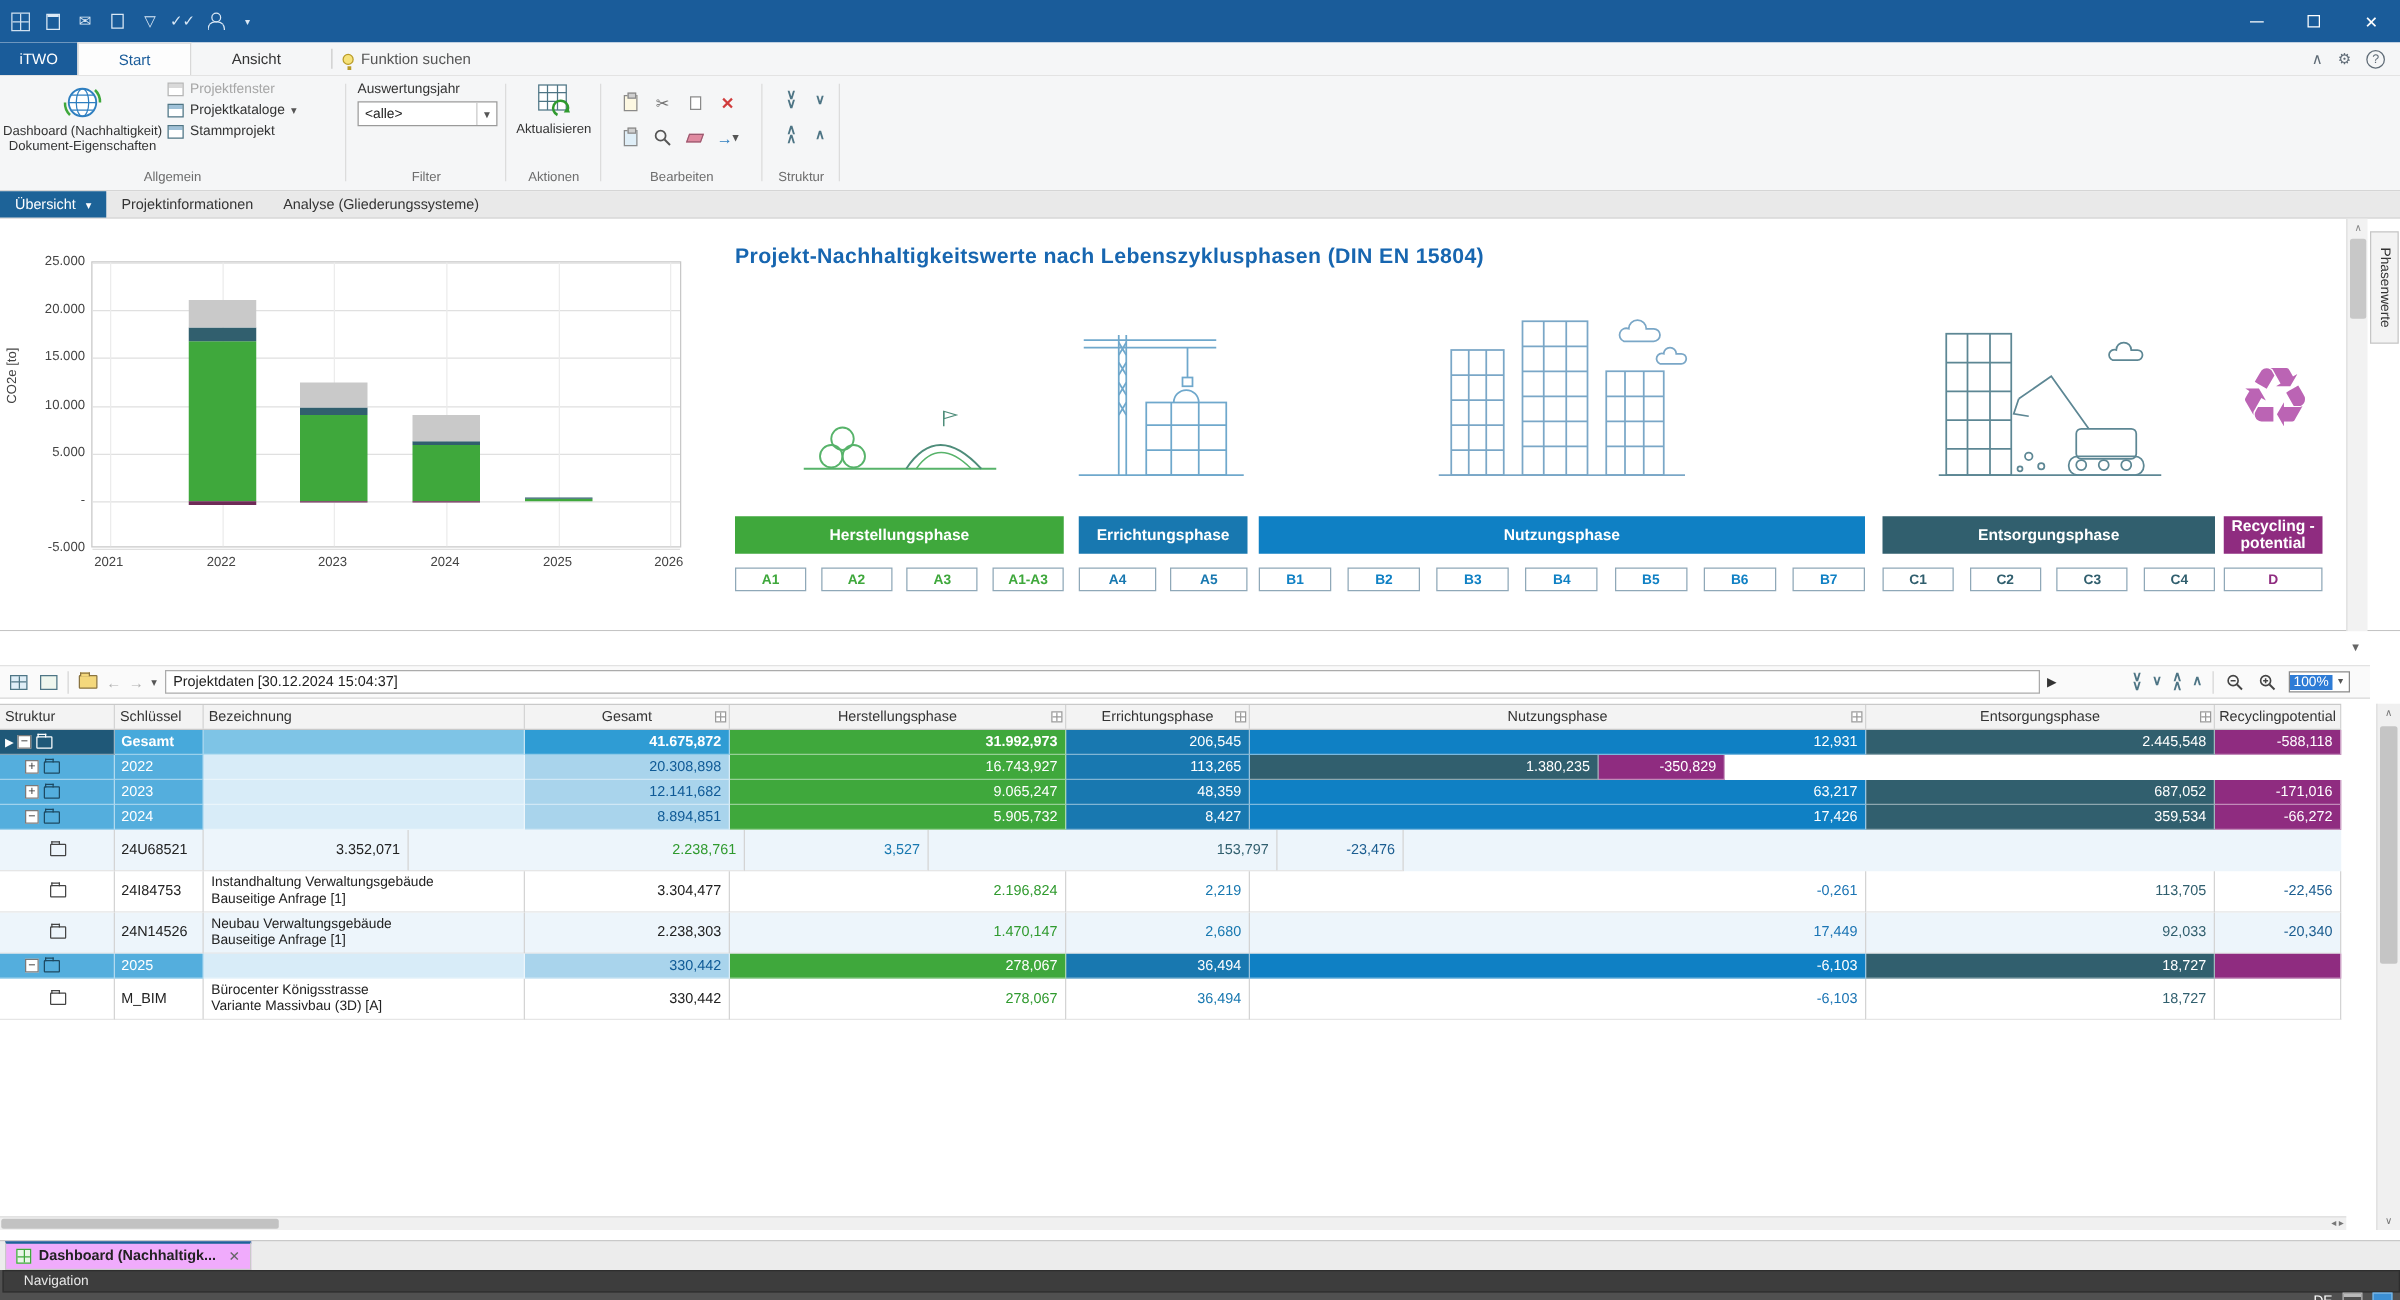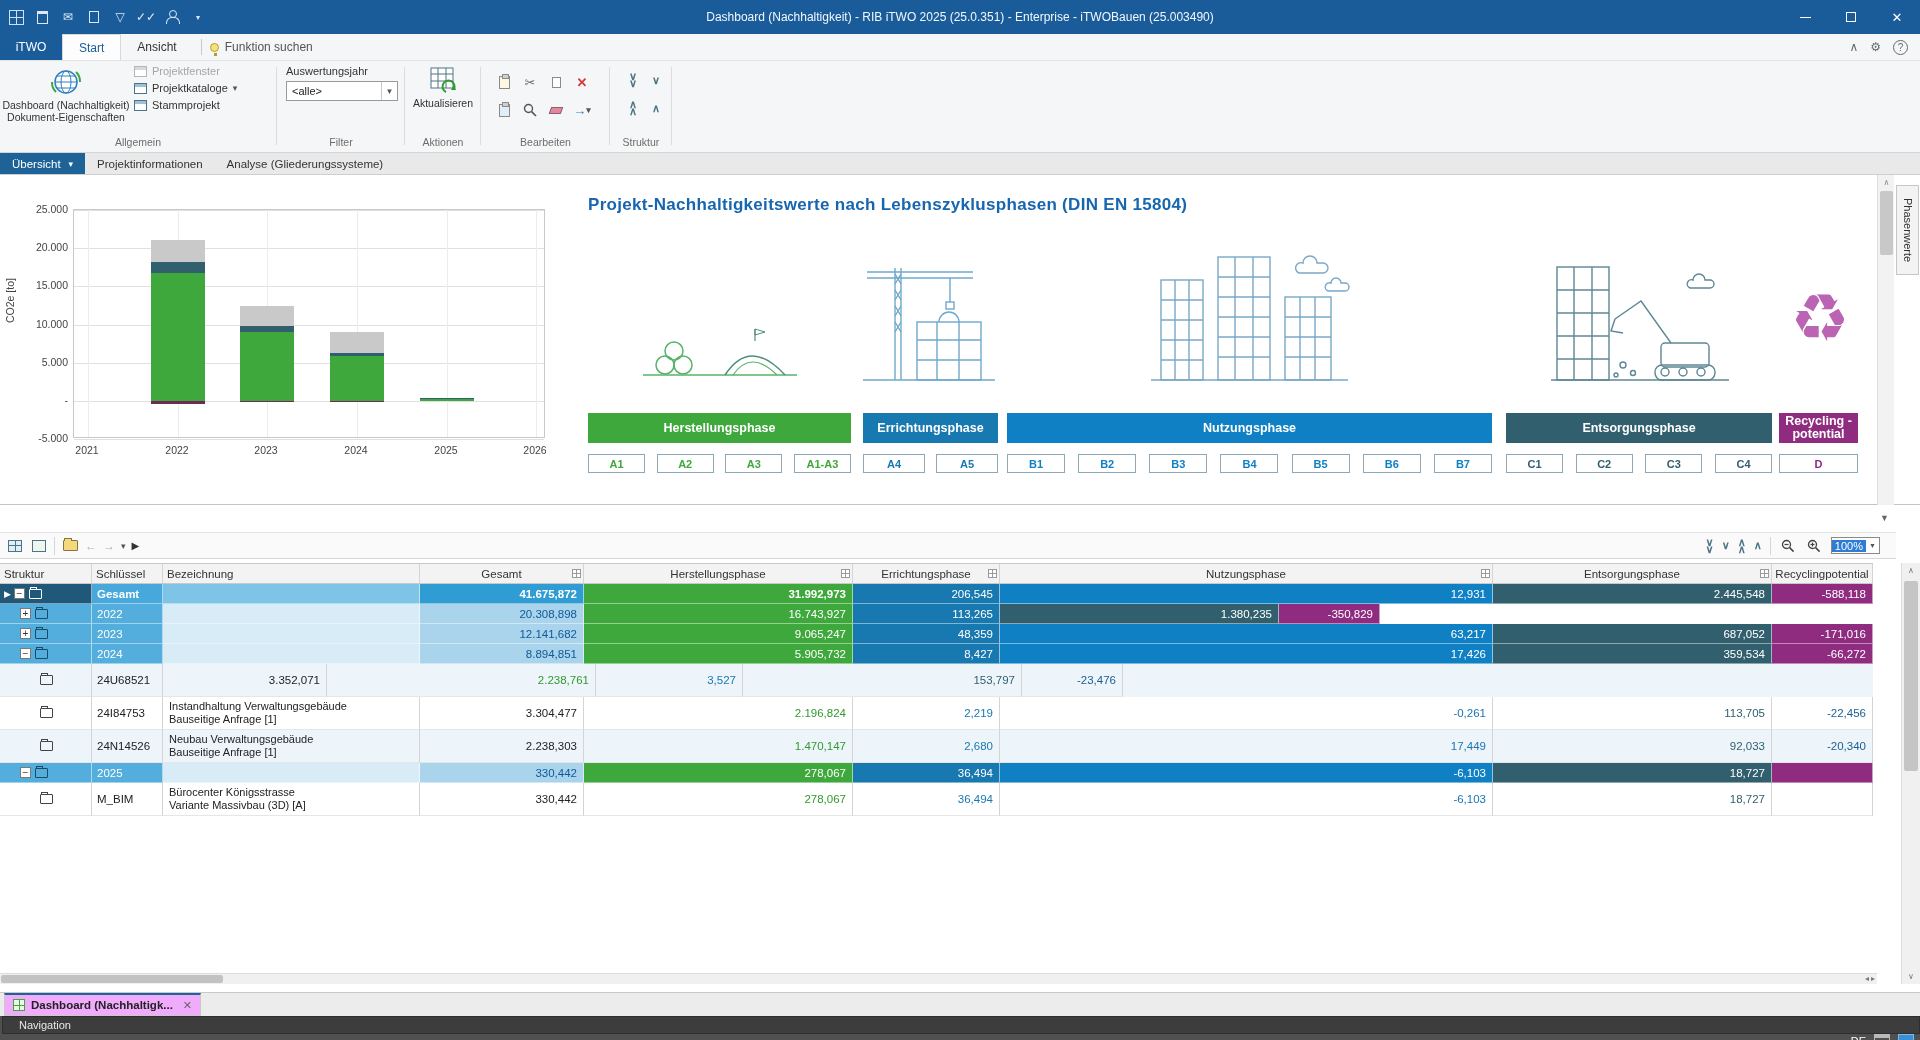--- a/index.html
+++ b/index.html
@@ -22,21 +22,21 @@
   .personico::after { content:''; position:absolute; bottom:0; left:0; width:12px; height:6px; border:1px solid #dbe9f6; border-bottom:none; border-radius:6px 6px 0 0; }
   .title-text { position:absolute; left:0; right:0; text-align:center; font-size:12px; color:#f2f7fc; pointer-events:none; }
   .win-controls { margin-left:auto; display:flex; height:34px; }
   .winbtn { width:46px; height:34px; display:flex; align-items:center; justify-content:center; color:#fff; font-size:13px; }
   .minglyph { width:11px; height:1px; background:#fff; display:inline-block; }
   .maxglyph { width:10px; height:10px; border:1px solid #fff; display:inline-block; }
 
   
   .ribbon-tabs { position:absolute; top:34px; left:0; width:1920px; height:27px; background:#f5f6f7; border-bottom:1px solid #e3e3e3; display:flex; align-items:stretch; }
   .apptab { width:62px; background:#1a5c9a; color:#fff; display:flex; align-items:center; justify-content:center; font-size:12px; }
-  .rtab { padding:0 16px; display:flex; align-items:center; font-size:12px; color:#333; }
+  .rtab { padding:0 32px; display:flex; align-items:center; font-size:12px; color:#333; }
   .rtab.active { background:#fdfdfd; border:1px solid #d8d8d8; border-bottom:none; color:#1a5c9a; }
   .fsep { width:1px; height:16px; background:#c9c9c9; align-self:center; margin:0 8px; }
   .fsearch { display:flex; align-items:center; gap:6px; color:#555; font-size:12px; }
   .bulb { width:9px; height:9px; border-radius:50%; border:1px solid #b99b28; background:#f6e27a; position:relative; }
   .bulb::after { content:''; position:absolute; left:3px; top:9px; width:3px; height:3px; background:#b99b28; }
   .ribbon-right { margin-left:auto; display:flex; align-items:center; gap:12px; padding-right:12px; color:#5f6b76; font-size:12px; }
   .helpcirc { width:15px; height:15px; border:1px solid #5f6b76; border-radius:50%; display:flex; align-items:center; justify-content:center; font-size:10px; }
 
   
   .ribbon-body { position:absolute; top:61px; left:0; width:1920px; height:92px; background:#f5f6f7; border-bottom:1px solid #d5d5d5; }
@@ -201,21 +201,20 @@
       <span class="qicon">
           <span class="copyico"></span>
         </span>
       <span class="qicon">▽</span>
       <span class="qicon">✓✓</span>
       <span class="qicon">
           <span class="personico"></span>
         </span>
       <span class="qicon" style="font-size:8px;">▾</span>
     </div>
-    <div class="title-text">Dashboard (Nachhaltigkeit) - RIB iTWO 2025 (25.0.351) - Enterprise - iTWOBauen (25.003490)</div>
     <div class="win-controls">
       <span class="winbtn">
           <span class="minglyph"></span>
         </span>
       <span class="winbtn">
           <span class="maxglyph"></span>
         </span>
       <span class="winbtn">✕</span>
     </div>
   </div>
@@ -558,20 +557,23 @@
       <span class="tbico">
           <span class="tb-grid" style="background:#eef6ee;"></span>
         </span>
       <span class="tbsep"></span>
       <span class="tbico">
           <span class="tb-folder"></span>
         </span>
       <span class="tb-arrow">←</span>
       <span class="tb-arrow">→</span>
       <span class="caret">▾</span>
+      <div class="pathbox">
+        <span>Projektdaten [30.12.2024 15:04:37]</span>
+      </div>
       <span class="caret" style="font-size:10px; color:#333;">▶</span>
       <div class="pd-tb-right">
         <span class="chev">
             <span>∨</span>
             <span>∨</span>
           </span>
         <span class="chev">
             <span>∨</span>
           </span>
         <span class="chev">

